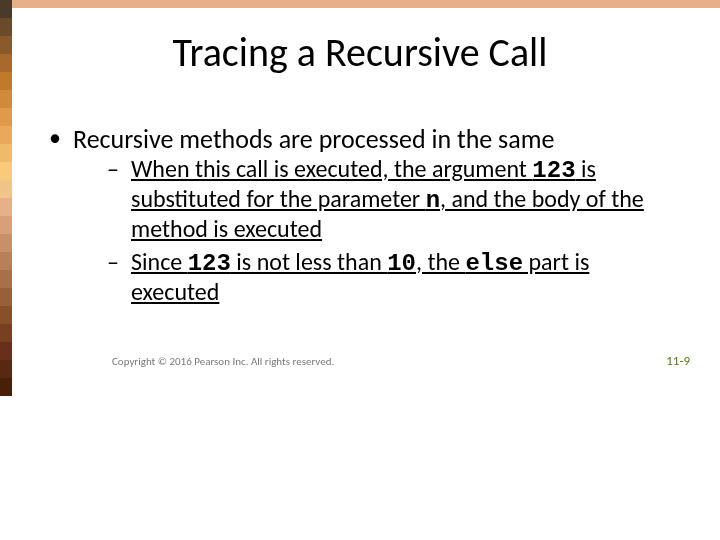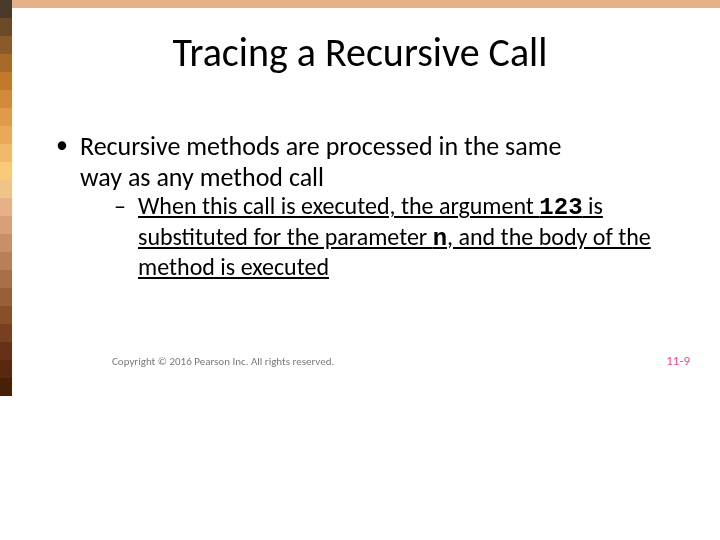--- a/index.html
+++ b/index.html
@@ -51,21 +51,21 @@
     position: absolute;
     top: 115px;
     left: 38px;
     right: 30px;
     font-size: 26px;
     line-height: 1.18;
   }
   ul.lvl1 {
     list-style: none;
     padding: 0;
-    margin: 16px;
+    margin: 9px;
   }
   ul.lvl1 > li {
     position: relative;
     padding-left: 26px;
     margin-bottom: 4px;
   }
   ul.lvl1 > li::before {
     content: "•";
     position: absolute;
     left: 2px;
@@ -108,21 +108,21 @@
     bottom: 28px;
     font-size: 11px;
     color: #7a7a7a;
     margin-left: 36px;
   }
   .footer-right {
     position: absolute;
     right: 30px;
     bottom: 28px;
     font-size: 13px;
-    color: #ec4899;
+    color: #4d7c0f;
   }
 </style>
 </head>
 <body>
 
 <div class="slide">
 
   <div class="left-stripes">
       <div style="background: rgb(74, 58, 42);"></div>
       <div style="background: rgb(107, 74, 42);"></div>
@@ -148,26 +148,28 @@
       <div style="background: rgb(72, 32, 8);"></div>
     </div>
   <div class="top-rule"></div>
 
   <div class="title">Tracing a Recursive Call</div>
 
   <div class="body">
     <ul class="lvl1">
       <li>
         <span>Recursive methods are processed in the same</span><br>
-        <span>way as any method call</span>
 
 
         <ul class="lvl2">
           <li>
             <span>When this call is executed, the argument </span><span class="mono">123</span><span> is substituted for the parameter </span><span class="mono">n</span><span>, and the body of the method is executed</span>
+          </li>
+          <li>
+            <span>Since </span><span class="mono">123</span><span> is not less than </span><span class="mono">10</span><span>, the </span><span class="mono">else</span><span> part is executed</span>
           </li>
         </ul>
       </li>
     </ul>
   </div>
 
   <div class="footer-left">Copyright © 2016 Pearson Inc. All rights reserved.</div>
   <div class="footer-right">11-9</div>
 
 </div>

